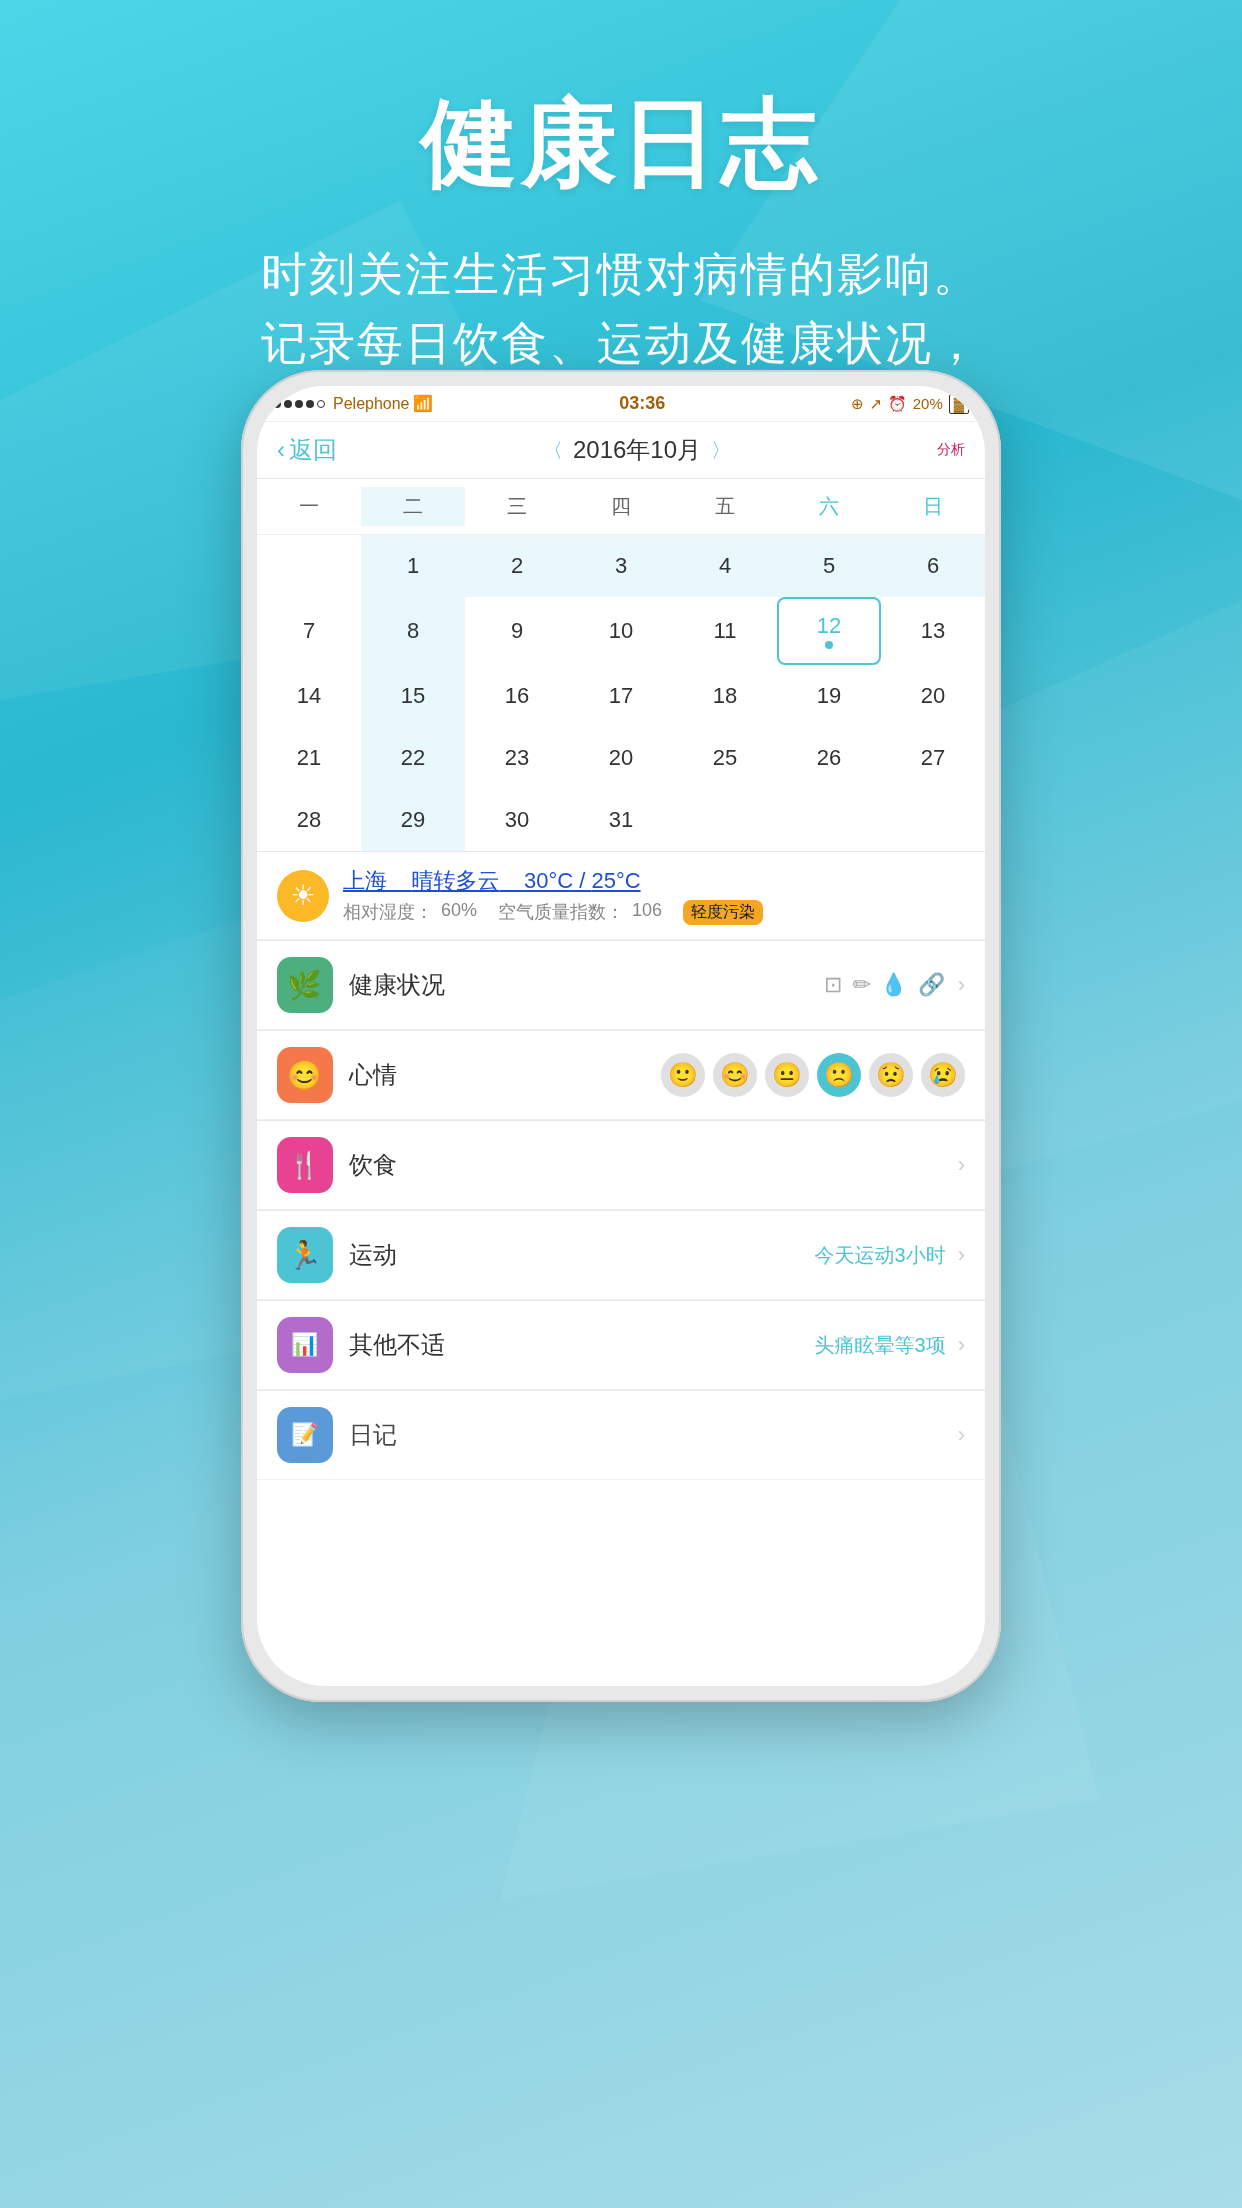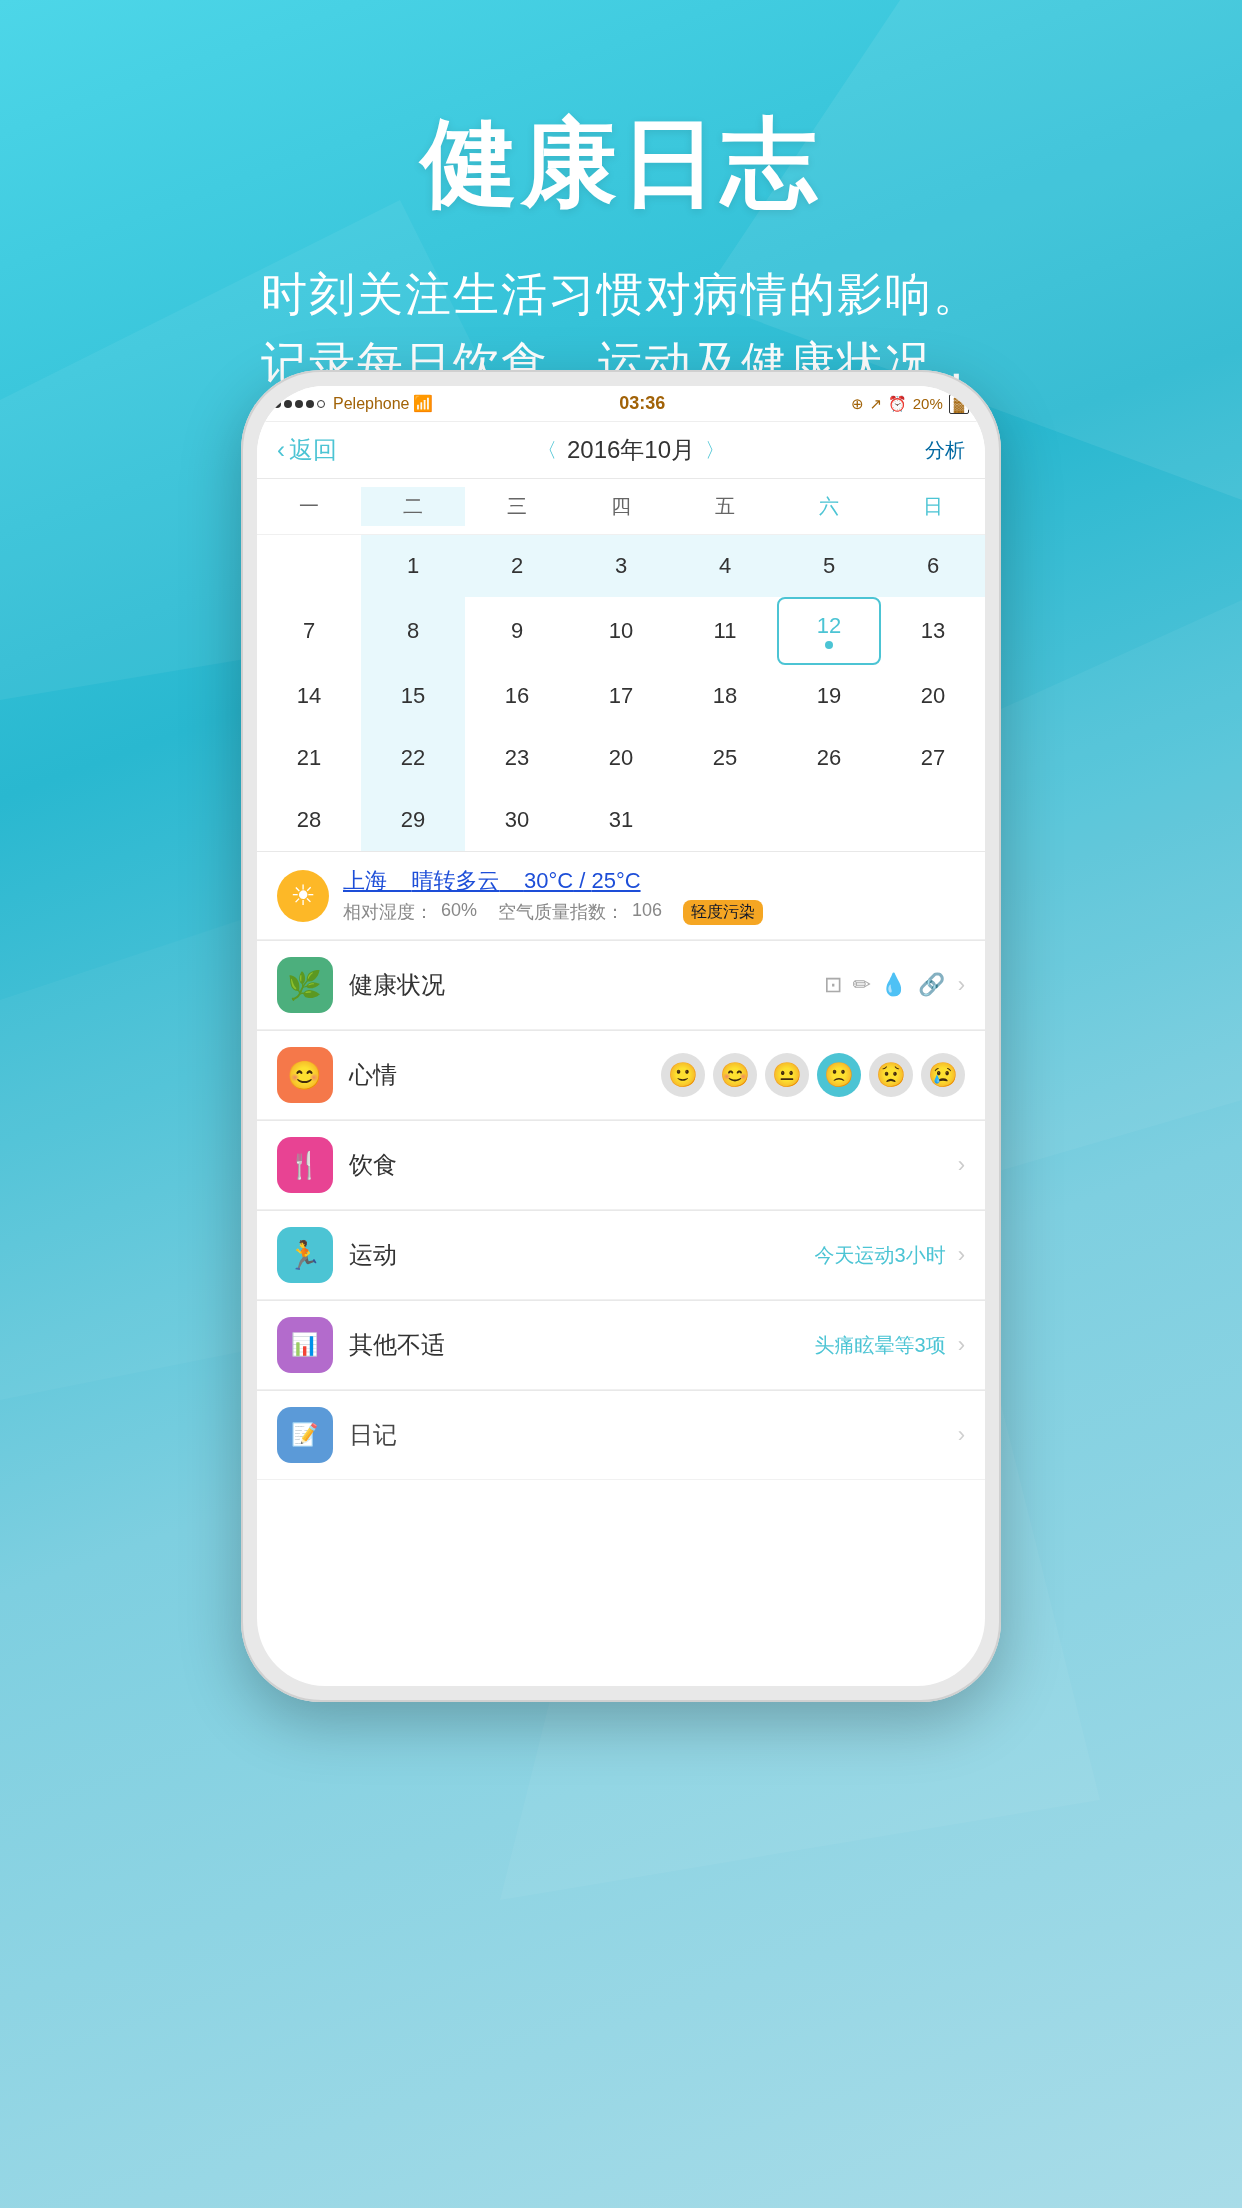--- a/index.html
+++ b/index.html
@@ -9,21 +9,21 @@
       height: 2208px;
       overflow: hidden;
       font-family: -apple-system, "PingFang SC", "Helvetica Neue", sans-serif;
       background: linear-gradient(160deg, #4dd6e8 0%, #29b8d0 30%, #7ecfe0 60%, #a8dce8 100%);
       position: relative;
     }
 
     
     .header-section {
       text-align: center;
-      padding-top: 100px;
+      padding-top: 80px;
       padding-bottom: 40px;
       color: white;
       position: relative;
       z-index: 2;
     }
 
     .main-title {
       font-size: 96px;
       font-weight: 700;
       letter-spacing: 4px;
@@ -157,22 +157,22 @@
       justify-content: center;
       gap: 10px;
     }
 
     .nav-title .arrow {
       color: #4cc4d4;
       font-size: 20px;
     }
 
     .nav-action {
-      color: #0369a1;
-      font-size: 20px;
+      color: #be185d;
+      font-size: 14px;
     }
 
     
     .calendar {
       background: white;
     }
 
     .calendar-header {
       display: grid;
       grid-template-columns: repeat(7, 1fr);

